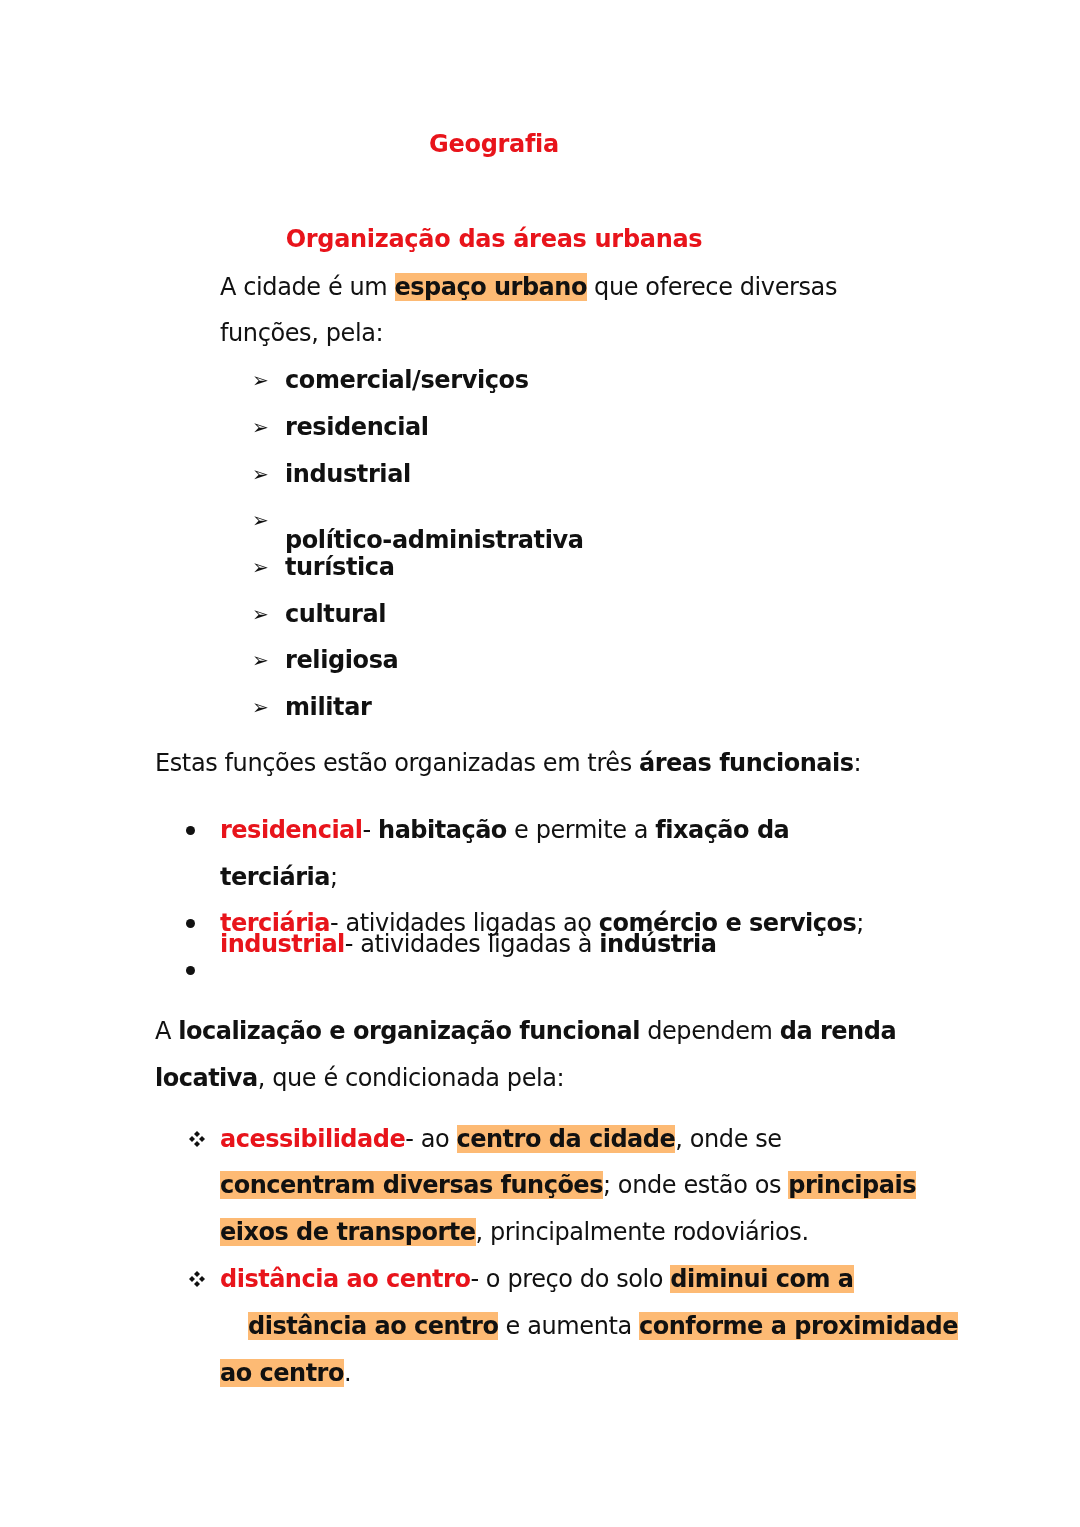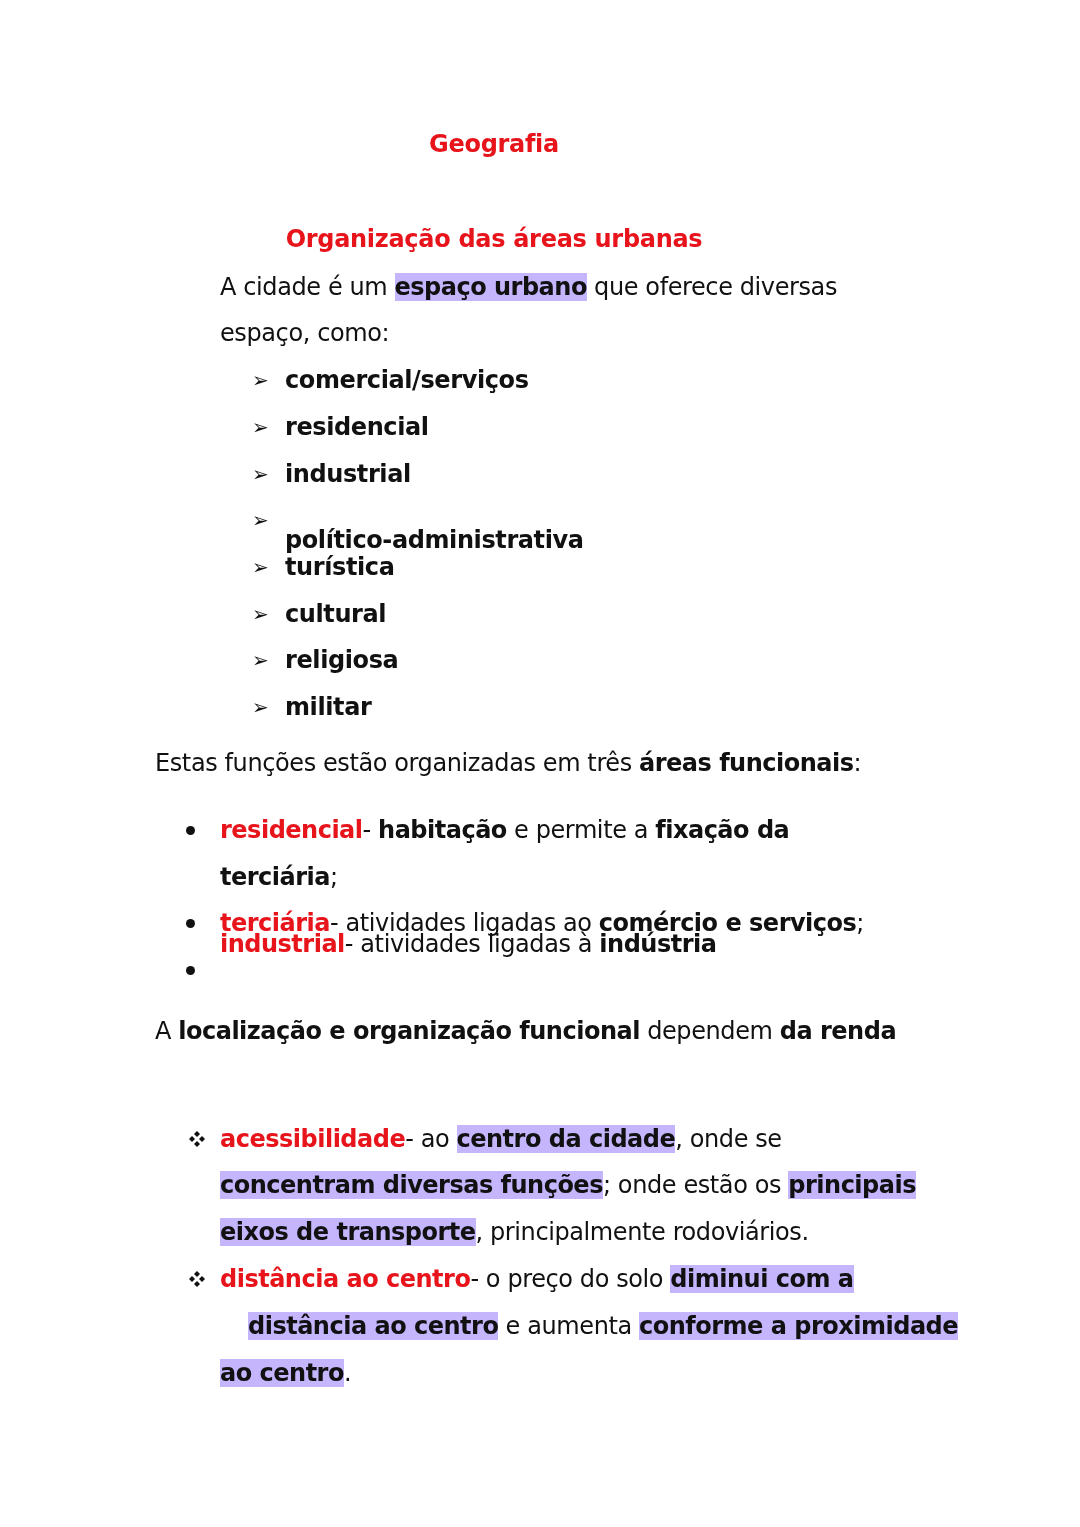--- a/index.html
+++ b/index.html
@@ -4,21 +4,21 @@
 <style>
   html, body { margin: 0; padding: 0; background: #ffffff; }
   body {
     width: 1080px; height: 1527px; position: relative; overflow: hidden;
     font-family: "DejaVu Sans", "Liberation Sans", sans-serif;
     color: #111111;
   }
   .page { position: absolute; left: 0; top: 0; width: 1080px; height: 1527px; }
   .red { color: #e8141b; }
   .b { font-weight: bold; }
-  .hl { background: #c4b5fd; }
+  .hl { background: #fdba74; }
   .title {
     position: absolute; left: 0; width: 988px; text-align: center;
     font-weight: bold; color: #e8141b; font-size: 24px; letter-spacing: -0.3px;
   }
   .line {
     position: absolute; font-size: 24px; white-space: nowrap; letter-spacing: -0.4px;
     line-height: 30px;
   }
   .line .b { letter-spacing: -0.5px; }
   .arrow {
@@ -35,21 +35,21 @@
 <body>
 
 <div class="page">
 
   <div class="title" style="top:130px;">Geografia</div>
   <div class="title" style="top:225px;">Organização das áreas urbanas</div>
 
   <div class="line" style="left:220px; top:272px;">
     <span>A cidade é um </span><span class="b hl">espaço urbano</span><span> que oferece diversas</span>
   </div>
-  <div class="line" style="left:220px; top:318px;">espaço, como:</div>
+  <div class="line" style="left:220px; top:318px;">funções, pela:</div>
 
   <div>
     <span class="arrow" style="top:365px;">➢</span>
     <div class="line b" style="left:285px; top:365px;">comercial/serviços</div>
     <span class="arrow" style="top:412px;">➢</span>
     <div class="line b" style="left:285px; top:412px;">residencial</div>
     <span class="arrow" style="top:459px;">➢</span>
     <div class="line b" style="left:285px; top:459px;">industrial</div>
     <span class="arrow" style="top:505px;">➢</span>
     <div class="line b" style="left:285px; top:505px;margin-top:20px;">político-administrativa</div>
@@ -83,20 +83,23 @@
 
     <span class="dot" style="top:966px;"></span>
     <div class="line" style="left:220px; top:929px;">
       <span class="b red">industrial</span><span>- atividades ligadas à </span><span class="b">indústria</span>
     </div>
   </div>
 
   <div class="line" style="left:155px; top:1016px;">
     <span>A </span><span class="b">localização e organização funcional</span><span> dependem </span><span class="b">da renda</span>
   </div>
+  <div class="line" style="left:155px; top:1063px;">
+    <span class="b">locativa</span><span>, que é condicionada pela:</span>
+  </div>
 
   <div>
     <svg class="diamond" style="top:1131px;" viewBox="0 0 16 16">
       <polygon points="8,0 11,3 8,6 5,3" fill="#111"></polygon>
       <polygon points="8,10 11,13 8,16 5,13" fill="#111"></polygon>
       <polygon points="0,8 3,5 6,8 3,11" fill="#111"></polygon>
       <polygon points="10,8 13,5 16,8 13,11" fill="#111"></polygon>
     </svg>
     <div class="line" style="left:220px; top:1124px;">
       <span class="b red">acessibilidade</span><span>- ao </span><span class="b hl">centro da cidade</span><span>, onde se</span>

